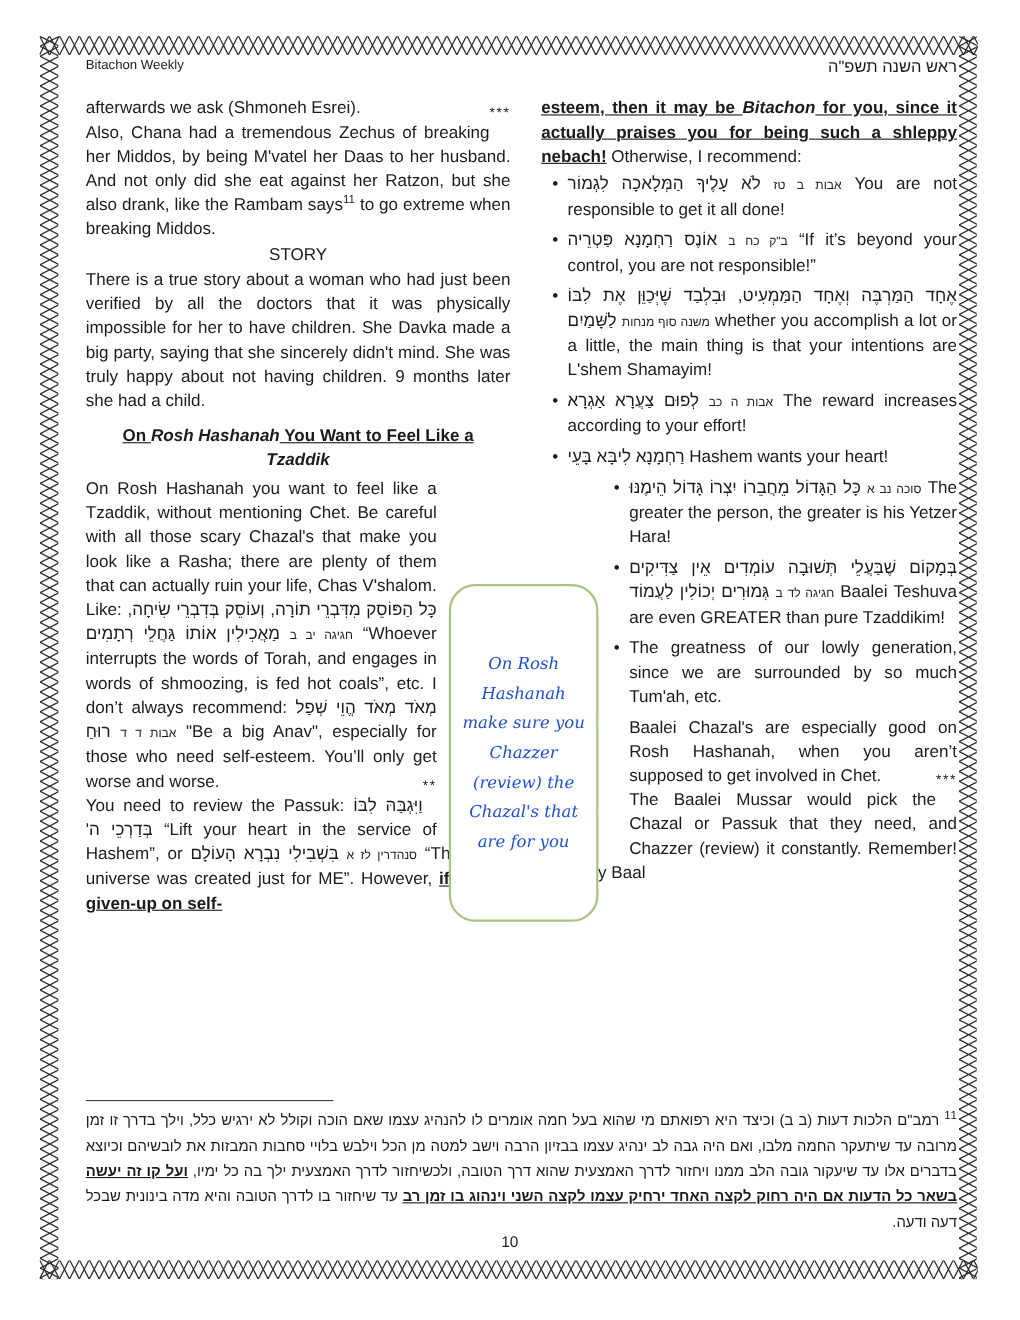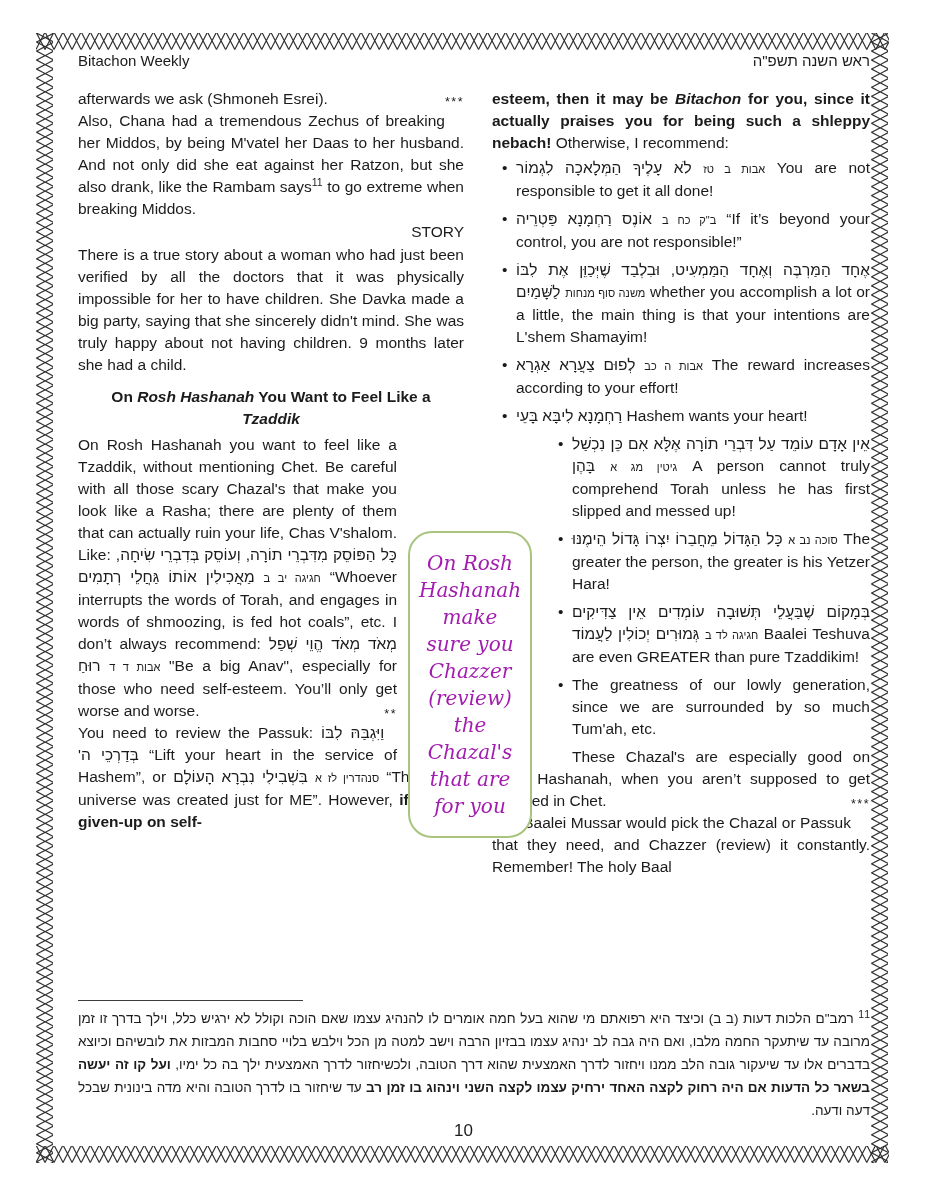--- a/index.html
+++ b/index.html
@@ -13,60 +13,60 @@
     position:absolute; color:#2f2f2f;
     font-family:"DejaVu Sans Mono",monospace;
     font-size:15px; line-height:17px;
     overflow:hidden; white-space:nowrap; user-select:none;
   }
   .stitch-top    { left:36px; top:33px;   width:853px; height:17px; }
   .stitch-bottom { left:36px; top:1146px; width:853px; height:17px; }
   .stitch-left   { left:36px;  top:33px; width:17px; height:1130px; writing-mode:vertical-rl; }
   .stitch-right  { left:871px; top:33px; width:17px; height:1130px; writing-mode:vertical-rl; }
 
-  .header-left  { position:absolute; left:78px;  top:52px; font-size:15px; }
+  .header-left  { position:absolute; left:78px;  top:52px; font-size:12px; }
   .header-right { position:absolute; right:57px; top:52px; font-size:15px; direction:rtl; }
 
   .col { position:absolute; top:88px; font-size:15.5px; line-height:22px; }
   .col-left  { left:78px;  width:386px; }
   .col-right { left:492px; width:378px; }
 
   .blk-p       { text-align:justify; margin:0; }
-  .blk-center  { text-align:right;  margin:1px 0; }
+  .blk-center  { text-align:center;  margin:1px 0; }
   .blk-heading { text-align:center; font-weight:bold; margin:10px 30px 4px; }
   .blk-bullet  { text-align:justify; padding-left:24px; text-indent:-14px; margin:3px 0 6px; }
   .blk-bullet::before { content:"•"; display:inline-block; width:14px; text-indent:0; }
 
   .s-n  {}
   .s-i  { }
-  .s-b  { font-weight:bold; }
+  .s-b  { font-weight:bold;text-decoration:underline; }
   .s-bi { font-weight:bold; font-style:italic; }
   .s-hs { font-size:11px; }
   .s-sup{ vertical-align:super; font-size:10.5px; line-height:0; }
   .s-star { float:right; font-size:12.5px; letter-spacing:1.5px; margin-top:3px; }
 
   .wrap-spacer-l { float:right; clear:right; width:67px; height:307px; margin-top:8px; }
   .wrap-spacer-r { float:left;  clear:left;  width:80px; height:307px; margin-top:26px; }
 
   .callout {
-    position:absolute; left:408px; top:531px; width:124px; height:307px;
+    position:absolute; left:408px; top:531px; width:136px; height:307px;
     box-sizing:border-box; background:#ffffff;
     border:2px solid #a8c47e; border-radius:24px;
     display:flex; align-items:center; justify-content:center;
     text-align:center; padding:8px 9px;
     font-family:"DejaVu Serif","Liberation Serif",serif;
-    font-style:italic; font-size:20px; line-height:27px; color:#a21caf;
+    font-style:italic; font-size:15px; line-height:27px; color:#1d4ed8;
   }
 
   .footnote-rule { position:absolute; left:78px; top:1000px; width:225px; border-top:1.4px solid #3c3c3c; }
   .footnote {
     position:absolute; left:78px; top:1007px; width:792px;
     direction:rtl; text-align:justify; font-size:13.5px; line-height:23px;
   }
-  .page-number { position:absolute; left:0; top:1121px; width:100%; text-align:center; font-size:17px; }
+  .page-number { position:absolute; left:0; top:1121px; width:100%; text-align:center; font-size:14px; }
 </style>
 </head>
 <body>
 
 <div class="page">
 
   <div class="stitch stitch-top">╳╳╳╳╳╳╳╳╳╳╳╳╳╳╳╳╳╳╳╳╳╳╳╳╳╳╳╳╳╳╳╳╳╳╳╳╳╳╳╳╳╳╳╳╳╳╳╳╳╳╳╳╳╳╳╳╳╳╳╳╳╳╳╳╳╳╳╳╳╳╳╳╳╳╳╳╳╳╳╳╳╳╳╳╳╳╳╳╳╳╳╳╳╳╳╳╳╳╳╳</div>
   <div class="stitch stitch-bottom">╳╳╳╳╳╳╳╳╳╳╳╳╳╳╳╳╳╳╳╳╳╳╳╳╳╳╳╳╳╳╳╳╳╳╳╳╳╳╳╳╳╳╳╳╳╳╳╳╳╳╳╳╳╳╳╳╳╳╳╳╳╳╳╳╳╳╳╳╳╳╳╳╳╳╳╳╳╳╳╳╳╳╳╳╳╳╳╳╳╳╳╳╳╳╳╳╳╳╳╳</div>
   <div class="stitch stitch-left">╳╳╳╳╳╳╳╳╳╳╳╳╳╳╳╳╳╳╳╳╳╳╳╳╳╳╳╳╳╳╳╳╳╳╳╳╳╳╳╳╳╳╳╳╳╳╳╳╳╳╳╳╳╳╳╳╳╳╳╳╳╳╳╳╳╳╳╳╳╳╳╳╳╳╳╳╳╳╳╳╳╳╳╳╳╳╳╳╳╳╳╳╳╳╳╳╳╳╳╳╳╳╳╳╳╳╳╳╳╳╳╳╳╳╳╳╳╳╳╳╳╳╳╳╳╳╳╳╳╳</div>
   <div class="stitch stitch-right">╳╳╳╳╳╳╳╳╳╳╳╳╳╳╳╳╳╳╳╳╳╳╳╳╳╳╳╳╳╳╳╳╳╳╳╳╳╳╳╳╳╳╳╳╳╳╳╳╳╳╳╳╳╳╳╳╳╳╳╳╳╳╳╳╳╳╳╳╳╳╳╳╳╳╳╳╳╳╳╳╳╳╳╳╳╳╳╳╳╳╳╳╳╳╳╳╳╳╳╳╳╳╳╳╳╳╳╳╳╳╳╳╳╳╳╳╳╳╳╳╳╳╳╳╳╳╳╳╳╳</div>
@@ -93,25 +93,24 @@
     <div>
         <div class="blk blk-p"><span class="s-b">esteem, then it may be </span><span class="s-bi">Bitachon</span><span class="s-b"> for you, since it actually praises you for being such a shleppy nebach!</span><span class="s-n"> Otherwise, I recommend:</span></div>
         <div class="blk blk-bullet"><span class="s-n" dir="rtl">לֹא עָלֶיךָ הַמְּלָאכָה לִגְמוֹר</span><span class="s-n"> </span><span class="s-hs" dir="rtl">אבות ב טז</span><span class="s-n"> You are not responsible to get it all done!</span></div>
         <div class="blk blk-bullet"><span class="s-n" dir="rtl">אוֹנֶס רַחְמָנָא פַּטְרֵיה</span><span class="s-n"> </span><span class="s-hs" dir="rtl">ב"ק כח ב</span><span class="s-n"> “If it’s beyond your control, you are not responsible!”</span></div>
         <div class="blk blk-bullet"><span class="s-n" dir="rtl">אֶחָד הַמַּרְבֶּה וְאֶחָד הַמַּמְעִיט, וּבִלְבַד שֶׁיְּכַוֵּן אֶת לִבּוֹ לַשָּׁמַיִם</span><span class="s-n"> </span><span class="s-hs" dir="rtl">משנה סוף מנחות</span><span class="s-n"> whether you accomplish a lot or a little, the main thing is that your intentions are </span><span class="s-i">L'shem Shamayim!</span></div>
         <div class="blk blk-bullet"><span class="s-n" dir="rtl">לְפוּם צַעֲרָא אַגְרָא</span><span class="s-n"> </span><span class="s-hs" dir="rtl">אבות ה כב</span><span class="s-n"> The reward increases according to your effort!</span></div>
         <div class="blk blk-bullet"><span class="s-n" dir="rtl">רַחְמָנָא לִיבָּא בָּעֵי</span><span class="s-n"> Hashem wants your heart!</span></div>
       </div>
     <div class="wrap-spacer-r"></div>
     <div>
-        <div class="blk blk-bullet"><span class="s-n" dir="rtl">אֵין אָדָם עוֹמֵד עַל דִּבְרֵי תוֹרָה אֶלָּא אִם כֵּן נִכְשַׁל בָּהֶן</span><span class="s-n"> </span><span class="s-hs" dir="rtl">גיטין מג א</span><span class="s-n"> A person cannot truly comprehend </span><span class="s-i">Torah</span><span class="s-n"> unless he has first slipped and messed up!</span></div>
         <div class="blk blk-bullet"><span class="s-n" dir="rtl">כָּל הַגָּדוֹל מֵחֲבֵרוֹ יִצְרוֹ גָּדוֹל הֵימֶנּוּ</span><span class="s-n"> </span><span class="s-hs" dir="rtl">סוכה נב א</span><span class="s-n"> The greater the person, the greater is his </span><span class="s-i">Yetzer Hara!</span></div>
         <div class="blk blk-bullet"><span class="s-n" dir="rtl">בְּמָקוֹם שֶׁבַּעֲלֵי תְּשׁוּבָה עוֹמְדִים אֵין צַדִּיקִים גְּמוּרִים יְכוֹלִין לַעֲמוֹד</span><span class="s-n"> </span><span class="s-hs" dir="rtl">חגיגה לד ב</span><span class="s-n"> </span><span class="s-i">Baalei Teshuva</span><span class="s-n"> are even GREATER than pure </span><span class="s-i">Tzaddikim!</span></div>
         <div class="blk blk-bullet"><span class="s-n">The greatness of our lowly generation, since we are surrounded by so much </span><span class="s-i">Tum'ah</span><span class="s-n">, etc.</span></div>
-        <div class="blk blk-p"><span class="s-n">These </span><span class="s-i">Chazal's</span><span class="s-n"> are especially good on </span><span class="s-i">Rosh Hashanah</span><span class="s-n">, when you aren’t supposed to get involved in </span><span class="s-i">Chet</span><span class="s-n">.</span><span class="s-star">***</span></div>
+        <div class="blk blk-p"><span class="s-n">Baalei </span><span class="s-i">Chazal's</span><span class="s-n"> are especially good on </span><span class="s-i">Rosh Hashanah</span><span class="s-n">, when you aren’t supposed to get involved in </span><span class="s-i">Chet</span><span class="s-n">.</span><span class="s-star">***</span></div>
         <div class="blk blk-p"><span class="s-n">The </span><span class="s-i">Baalei Mussar</span><span class="s-n"> would pick the </span><span class="s-i">Chazal</span><span class="s-n"> or </span><span class="s-i">Passuk</span><span class="s-n"> that they need, and </span><span class="s-i">Chazzer</span><span class="s-n"> (review) it constantly. Remember! The holy </span><span class="s-i">Baal</span></div>
       </div>
   </div>
 
   <div class="callout" style="border-color: rgb(168, 196, 126);">
     <div>On Rosh Hashanah make sure you Chazzer (review) the Chazal's that are for you</div>
   </div>
 
   <div class="footnote-rule"></div>
   <div class="footnote"><span class="s-sup">11</span><span class="s-n"> רמב"ם הלכות דעות (ב ב) וכיצד היא רפואתם מי שהוא בעל חמה אומרים לו להנהיג עצמו שאם הוכה וקולל לא ירגיש כלל, וילך בדרך זו זמן מרובה עד שיתעקר החמה מלבו, ואם היה גבה לב ינהיג עצמו בבזיון הרבה וישב למטה מן הכל וילבש בלויי סחבות המבזות את לובשיהם וכיוצא בדברים אלו עד שיעקור גובה הלב ממנו ויחזור לדרך האמצעית שהוא דרך הטובה, ולכשיחזור לדרך האמצעית ילך בה כל ימיו, </span><span class="s-b">ועל קו זה יעשה בשאר כל הדעות אם היה רחוק לקצה האחד ירחיק עצמו לקצה השני וינהוג בו זמן רב</span><span class="s-n"> עד שיחזור בו לדרך הטובה והיא מדה בינונית שבכל דעה ודעה.</span></div>

